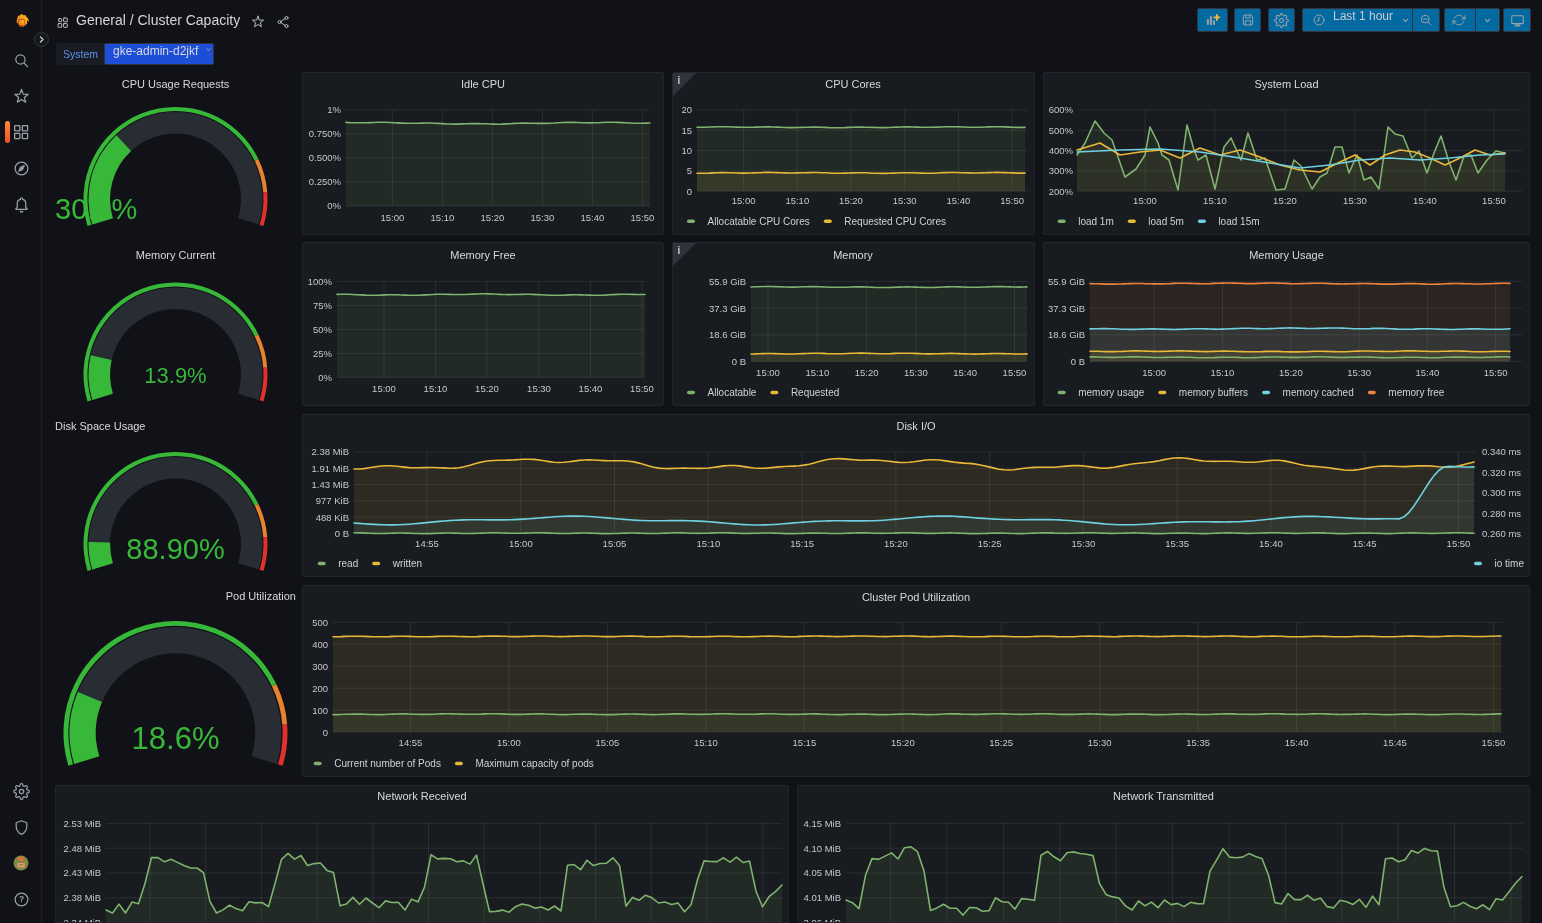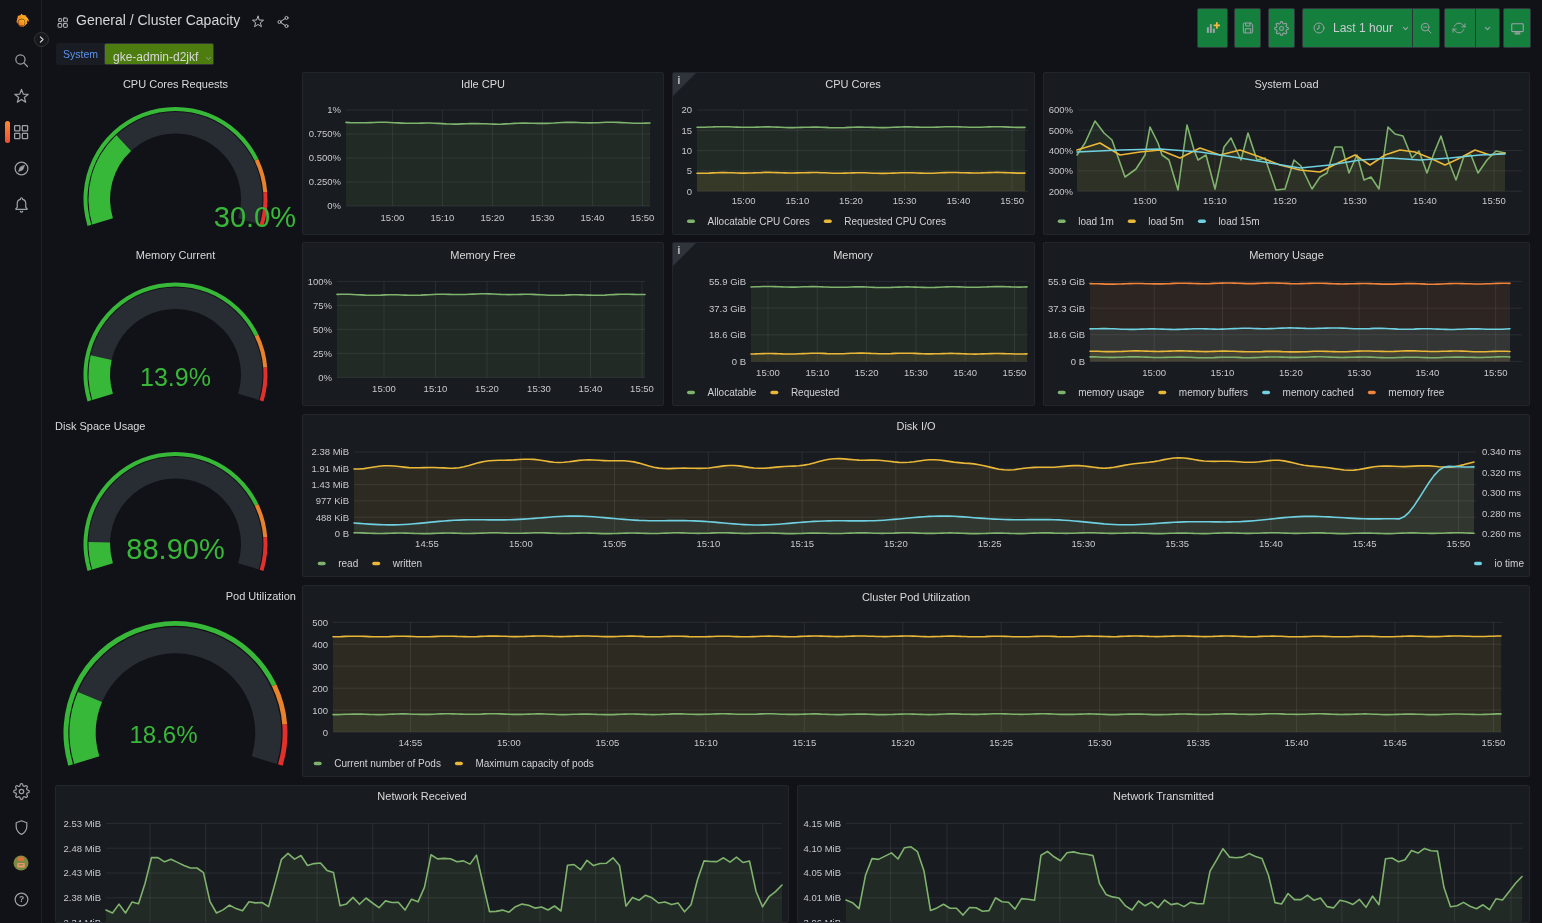--- a/index.html
+++ b/index.html
@@ -1,17 +1,17 @@
 <!DOCTYPE html>
 <html><head><meta charset="utf-8"><style>
 *{margin:0;padding:0;box-sizing:border-box}
 html,body{width:1542px;height:923px;overflow:hidden;background:#111217;font-family:"Liberation Sans",sans-serif;}
 .panel{position:absolute;background:#181b1f;border:1px solid #22252b;border-radius:2px;overflow:hidden}
 .panel svg{position:absolute;left:-1px;top:-1px}
-.btn{position:absolute;top:8px;height:40px;border:1px solid #33363d;background:#15803d;border-radius:2px;display:flex;align-items:center;justify-content:center}
+.btn{position:absolute;top:8px;height:24px;border:1px solid #33363d;background:#0369a1;border-radius:2px;display:flex;justify-content:center}
 .bic{display:flex;align-items:center}
 text{font-family:"Liberation Sans",sans-serif}
 </style></head>
 <body>
 <div style="position:absolute;left:0;top:0;width:42px;height:923px;background:#111217;border-right:1px solid rgba(255,255,255,0.06);z-index:20">
     <div style="position:absolute;left:12px;top:13px;width:19px;height:19px"><svg width="19" height="19" viewBox="0 0 24 24">
         <defs>
           <linearGradient id="glg" x1="0" y1="1" x2="1" y2="0">
             <stop offset="0" stop-color="#f2691c"></stop>
             <stop offset="1" stop-color="#fcc21e"></stop>
@@ -157,21 +157,21 @@
 <div class="btn" style="left:1503px;width:28px;">
     <span class="bic">
       <svg width="15" height="15" viewBox="0 0 24 24" style="" fill="none" stroke="#9da2a8" stroke-width="1.7" stroke-linecap="round" stroke-linejoin="round">
         <rect x="2.8" y="4.5" width="18.4" height="12.5" rx="1.4"></rect>
         <path d="M9.5 17v2.2h5V17"></path>
         <line x1="8" y1="20.6" x2="16" y2="20.6" stroke-width="1.8"></line>
       </svg>
     </span>
   </div>
 <div style="position:absolute;left:56px;top:43px;height:22px;padding:0 7px;display:flex;align-items:center;background:#191c22;border-radius:2px;font-size:10.5px;font-weight:500;color:#5b93ee">System</div>
-<div style="position:absolute;left:104px;top:43px;width:110px;height:22px;display:flex;align-items:flex-end;border:1px solid #2f343c;border-radius:2px;background:#4d7c0f">
+<div style="position:absolute;left:104px;top:43px;width:110px;height:22px;display:flex;align-items:flex-start;border:1px solid #2f343c;border-radius:2px;background:#1d4ed8">
     <span style="margin-left:8px;font-size:12px;color:#d8d9da;white-space:nowrap">gke-admin-d2jkf</span>
     <span class="bic" style="margin-left:5px">
       <svg width="11" height="11" viewBox="0 0 24 24" style="" fill="none" stroke="#9da2a8" stroke-width="1.7" stroke-linecap="round" stroke-linejoin="round">
         <path d="M8 10l4 4.2 4-4.2" stroke-width="2"></path>
       </svg>
     </span>
   </div>
 <div class="panel" style="left:302px;top:72px;width:362px;height:163px">
     <svg width="362" height="163" viewBox="0 0 362 163">
       <line x1="44.0" y1="38.0" x2="348.0" y2="38.0" stroke="rgba(204,204,220,0.10)" stroke-width="1"></line>
@@ -544,40 +544,40 @@
       <text x="366.5" y="15.3" text-anchor="middle" font-size="11" font-weight="500" fill="#d8d9da">Network Transmitted</text>
     </svg>
   </div>
 <div style="position:absolute;left:50px;top:72px;width:251px;height:163px"><svg width="251" height="163" viewBox="0 0 251 163">
       <path d="M37.52 153.90 A92.00 92.00 0 0 1 208.33 86.96 L204.73 88.70 A88.00 88.00 0 0 0 41.35 152.73 Z" fill="#38b838"></path>
       <path d="M208.33 86.96 A92.00 92.00 0 0 1 217.23 119.94 L213.24 120.25 A88.00 88.00 0 0 0 204.73 88.70 Z" fill="#e8822c"></path>
       <path d="M217.23 119.94 A92.00 92.00 0 0 1 213.48 153.90 L209.65 152.73 A88.00 88.00 0 0 0 213.24 120.25 Z" fill="#e2302d"></path>
       <path d="M42.30 152.44 A87.00 87.00 0 1 1 208.70 152.44 L188.14 146.15 A65.50 65.50 0 1 0 62.86 146.15 Z" fill="#282c33"></path>
       <path d="M42.30 152.44 A87.00 87.00 0 0 1 66.39 63.17 L81.00 78.94 A65.50 65.50 0 0 0 62.86 146.15 Z" fill="#38b838"></path>
     </svg></div>
-<div style="position:absolute;left:55px;top:78px;width:241px;text-align:center;font-size:11px;font-weight:500;color:#d8d9da">CPU Cores Requests</div>
-<div style="position:absolute;left:55px;top:201px;width:241px;text-align:right;font-size:29px;font-weight:500;color:#38b838">30.0%</div>
+<div style="position:absolute;left:55px;top:78px;width:241px;text-align:center;font-size:11px;font-weight:500;color:#d8d9da">CPU Usage Requests</div>
+<div style="position:absolute;left:55px;top:193px;width:241px;text-align:left;font-size:29px;font-weight:500;color:#38b838">30.0%</div>
 <div style="position:absolute;left:50px;top:242px;width:251px;height:164px"><svg width="251" height="164" viewBox="0 0 251 164">
       <path d="M37.52 159.40 A92.00 92.00 0 0 1 208.33 92.46 L204.73 94.20 A88.00 88.00 0 0 0 41.35 158.23 Z" fill="#38b838"></path>
       <path d="M208.33 92.46 A92.00 92.00 0 0 1 217.23 125.44 L213.24 125.75 A88.00 88.00 0 0 0 204.73 94.20 Z" fill="#e8822c"></path>
       <path d="M217.23 125.44 A92.00 92.00 0 0 1 213.48 159.40 L209.65 158.23 A88.00 88.00 0 0 0 213.24 125.75 Z" fill="#e2302d"></path>
       <path d="M42.30 157.94 A87.00 87.00 0 1 1 208.70 157.94 L188.14 151.65 A65.50 65.50 0 1 0 62.86 151.65 Z" fill="#282c33"></path>
       <path d="M42.30 157.94 A87.00 87.00 0 0 1 40.64 113.31 L61.61 118.05 A65.50 65.50 0 0 0 62.86 151.65 Z" fill="#38b838"></path>
     </svg></div>
 <div style="position:absolute;left:55px;top:249px;width:241px;text-align:center;font-size:11px;font-weight:500;color:#d8d9da">Memory Current</div>
-<div style="position:absolute;left:55px;top:363px;width:241px;text-align:center;font-size:25px;font-weight:500;color:#38b838">13.9%</div>
+<div style="position:absolute;left:55px;top:363px;width:241px;text-align:center;font-size:22px;font-weight:500;color:#38b838">13.9%</div>
 <div style="position:absolute;left:50px;top:414px;width:251px;height:163px"><svg width="251" height="163" viewBox="0 0 251 163">
       <path d="M37.52 156.90 A92.00 92.00 0 0 1 208.33 89.96 L204.73 91.70 A88.00 88.00 0 0 0 41.35 155.73 Z" fill="#38b838"></path>
       <path d="M208.33 89.96 A92.00 92.00 0 0 1 217.23 122.94 L213.24 123.25 A88.00 88.00 0 0 0 204.73 91.70 Z" fill="#e8822c"></path>
       <path d="M217.23 122.94 A92.00 92.00 0 0 1 213.48 156.90 L209.65 155.73 A88.00 88.00 0 0 0 213.24 123.25 Z" fill="#e2302d"></path>
       <path d="M42.30 155.44 A87.00 87.00 0 1 1 208.70 155.44 L188.14 149.15 A65.50 65.50 0 1 0 62.86 149.15 Z" fill="#282c33"></path>
       <path d="M42.30 155.44 A87.00 87.00 0 0 1 38.52 128.03 L60.02 128.52 A65.50 65.50 0 0 0 62.86 149.15 Z" fill="#38b838"></path>
     </svg></div>
 <div style="position:absolute;left:55px;top:420px;width:241px;text-align:left;font-size:11px;font-weight:500;color:#d8d9da">Disk Space Usage</div>
 <div style="position:absolute;left:55px;top:533px;width:241px;text-align:center;font-size:29px;font-weight:500;color:#38b838">88.90%</div>
 <div style="position:absolute;left:50px;top:585px;width:251px;height:200px"><svg width="251" height="200" viewBox="0 0 251 200">
       <path d="M18.39 180.75 A112.00 112.00 0 0 1 226.34 99.25 L221.95 101.37 A107.13 107.13 0 0 0 23.05 179.32 Z" fill="#38b838"></path>
       <path d="M226.34 99.25 A112.00 112.00 0 0 1 237.17 139.41 L232.31 139.78 A107.13 107.13 0 0 0 221.95 101.37 Z" fill="#e8822c"></path>
       <path d="M237.17 139.41 A112.00 112.00 0 0 1 232.61 180.75 L227.95 179.32 A107.13 107.13 0 0 0 232.31 139.78 Z" fill="#e2302d"></path>
       <path d="M24.21 178.97 A105.91 105.91 0 1 1 226.79 178.97 L201.75 171.31 A79.74 79.74 0 1 0 49.25 171.31 Z" fill="#282c33"></path>
       <path d="M24.21 178.97 A105.91 105.91 0 0 1 27.87 106.95 L51.99 117.09 A79.74 79.74 0 0 0 49.25 171.31 Z" fill="#38b838"></path>
     </svg></div>
 <div style="position:absolute;left:55px;top:590px;width:241px;text-align:right;font-size:11px;font-weight:500;color:#d8d9da">Pod Utilization</div>
-<div style="position:absolute;left:43px;top:721px;width:241px;text-align:center;font-size:24px;font-weight:500;color:#38b838">18.6%</div>
+<div style="position:absolute;left:55px;top:721px;width:241px;text-align:center;font-size:31px;font-weight:500;color:#38b838">18.6%</div>
 </body></html>

